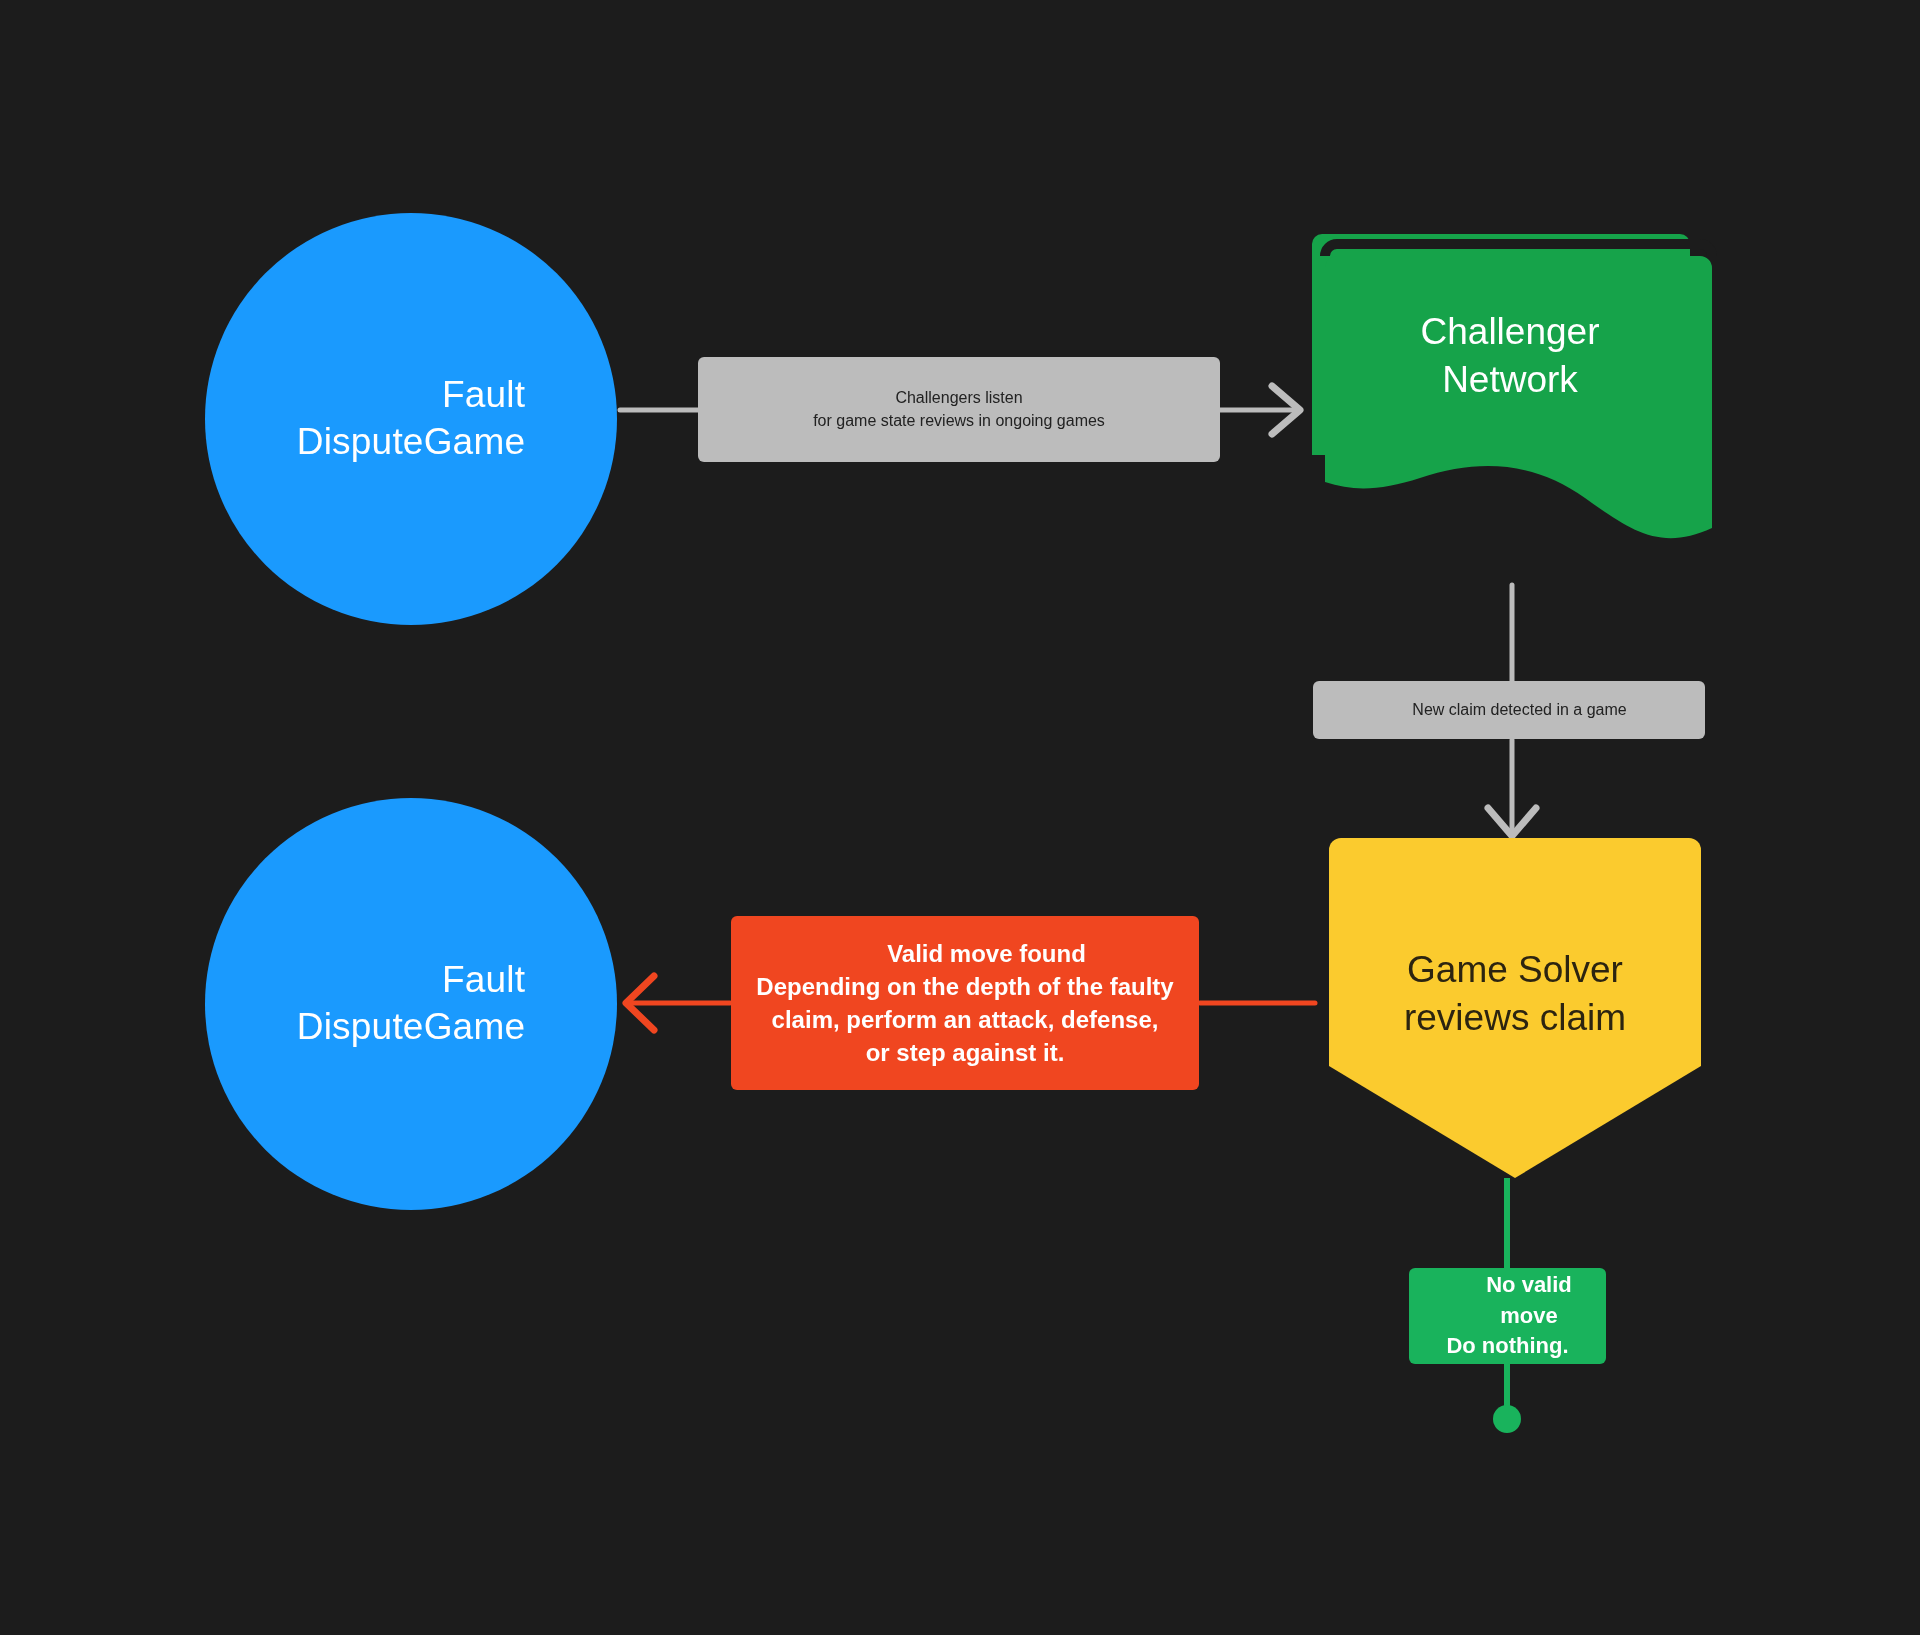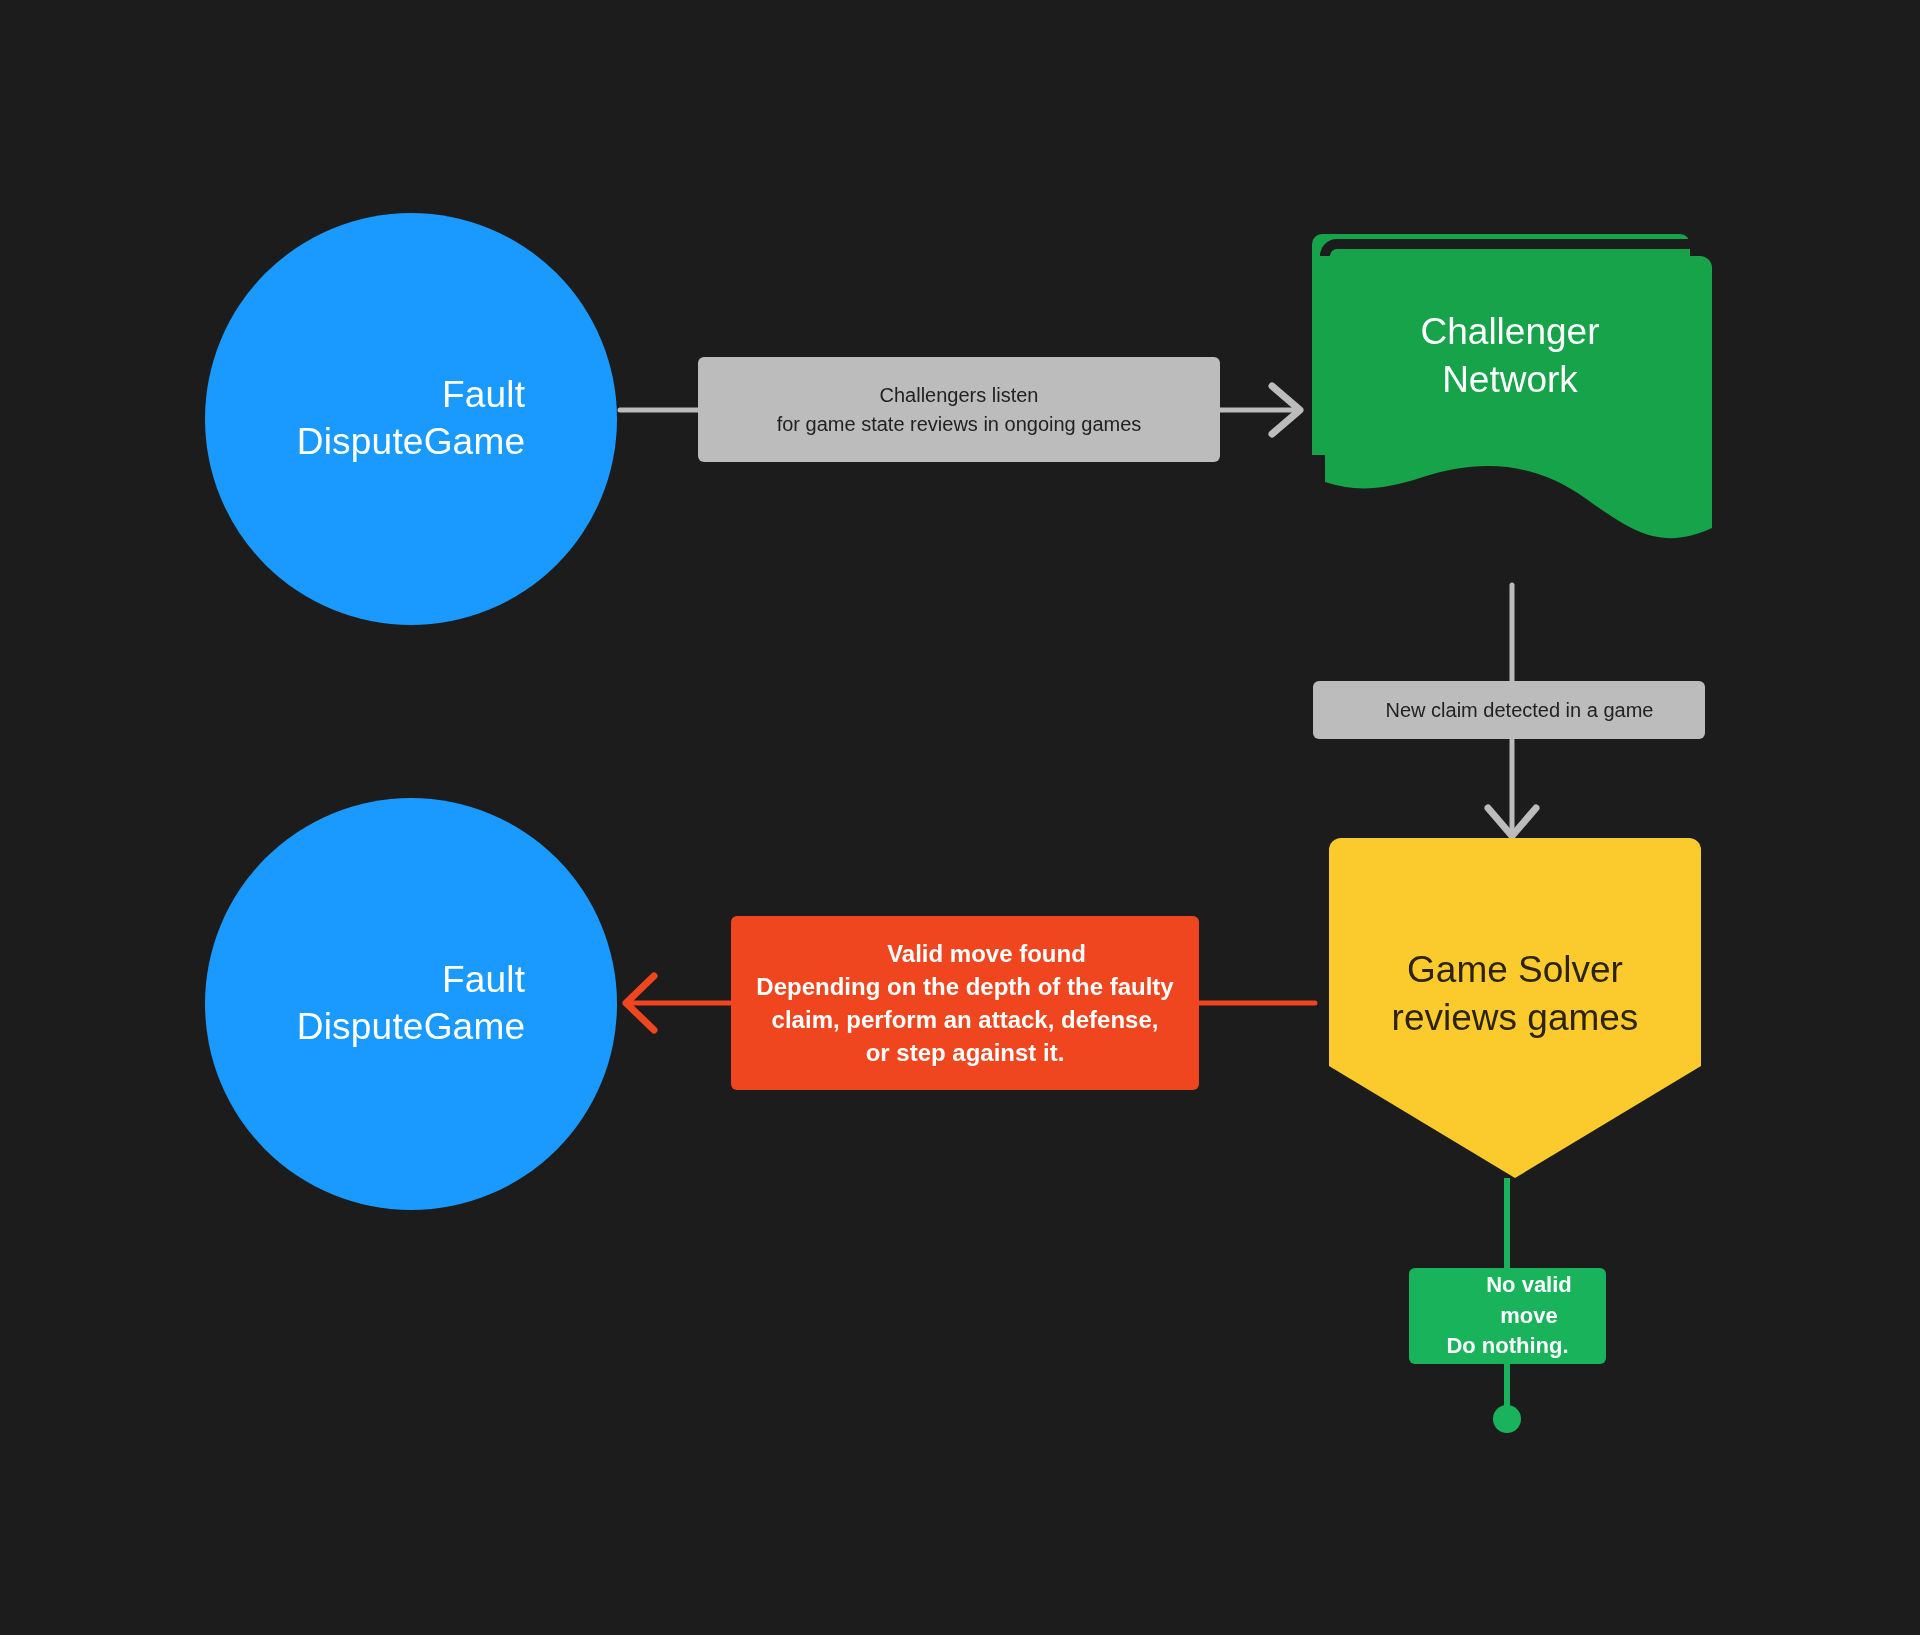--- a/index.html
+++ b/index.html
@@ -59,21 +59,21 @@
   .elabel{
     position:absolute;
     border-radius:6px;
     display:flex;
     flex-direction:column;
     align-items:center;
     justify-content:center;
     box-sizing:border-box;
     text-align:center;
   }
-  .elabel.grey{background:#bcbcbc;color:#222222;font-size:20px;line-height:1.42;padding:10px 18px;}
+  .elabel.grey{background:#bcbcbc;color:#222222;font-size:16px;line-height:1.42;padding:10px 18px;}
   .elabel.orange{background:#f04620;color:#ffffff;font-size:24px;line-height:1.38;padding:12px 18px;}
   .elabel.green{background:#19b35c;color:#ffffff;font-size:22px;line-height:1.38;padding:10px 16px;}
   .elabel .l1{font-weight:700;margin-left:43px;}
   .elabel .l2{font-weight:700;}
   .elabel .gl{font-weight:400;}
 </style>
 </head>
 <body>
 
 <div id="stage">
@@ -131,21 +131,21 @@
       <div>Network</div>
     </div>
   </div>
 
   <div class="shield" style="left:1315px;top:836px;width:400px;height:346px;">
     <svg width="400" height="346" viewBox="0 0 400 346" style="position:absolute;left:0;top:0;">
       <path d="M 14 14 a12 12 0 0 1 12 -12 L 374 2 a12 12 0 0 1 12 12 L 386 230 L 200 342 L 14 230 Z" fill="#fbcb2e"></path>
     </svg>
     <div class="txt">
       <div>Game Solver</div>
-      <div>reviews games</div>
+      <div>reviews claim</div>
     </div>
   </div>
 
   <div class="node circle" style="left:205px;top:798px;width:412px;height:412px;">
     <div class="lbl">
       <div>Fault</div>
       <div>DisputeGame</div>
     </div>
   </div>
 

